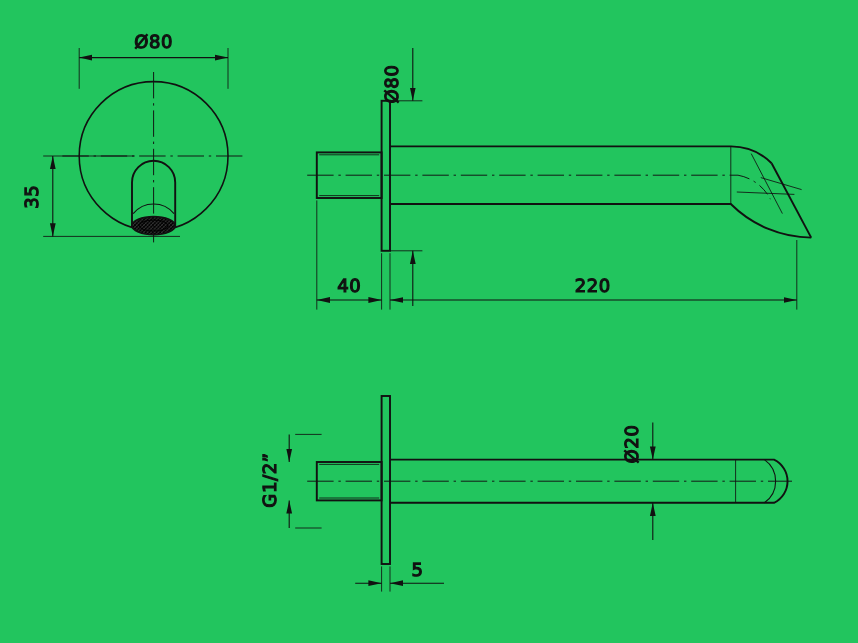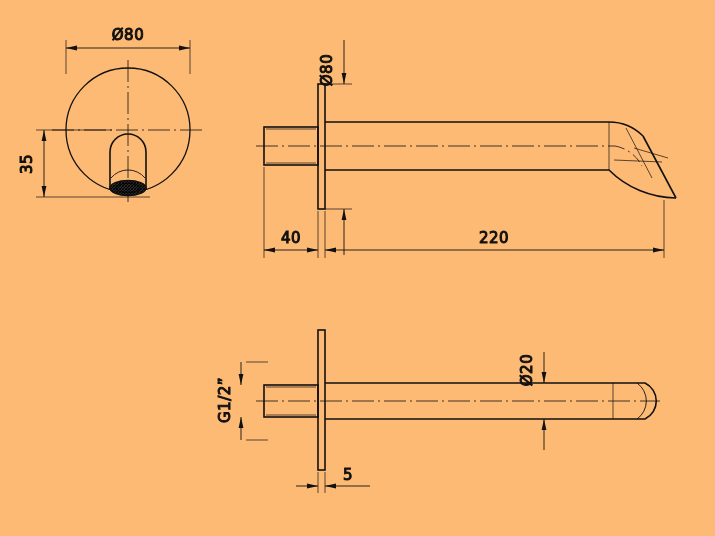--- a/index.html
+++ b/index.html
@@ -1,18 +1,18 @@
 <!DOCTYPE html>
 <html><head>
 <meta charset="utf-8">
 <style>
   html,body{margin:0;padding:0;background:#ffffff;}
   body{width:715px;height:536px;overflow:hidden;
        font-family:"DejaVu Sans","Liberation Sans",sans-serif;}
-  #drawing-root{position:relative;width:715px;height:536px;background:#fdba74;}
+  #drawing-root{position:relative;width:715px;height:536px;background:#22c55e;}
   svg{display:block;}
   .dimtext{font-family:"DejaVu Sans","Liberation Sans",sans-serif;
            font-size:15px;fill:#111111;letter-spacing:0.5px;}
 </style>
 </head>
 <body>
 
 <div id="drawing-root">
 <svg width="715" height="536" viewBox="0 0 715 536">
 

